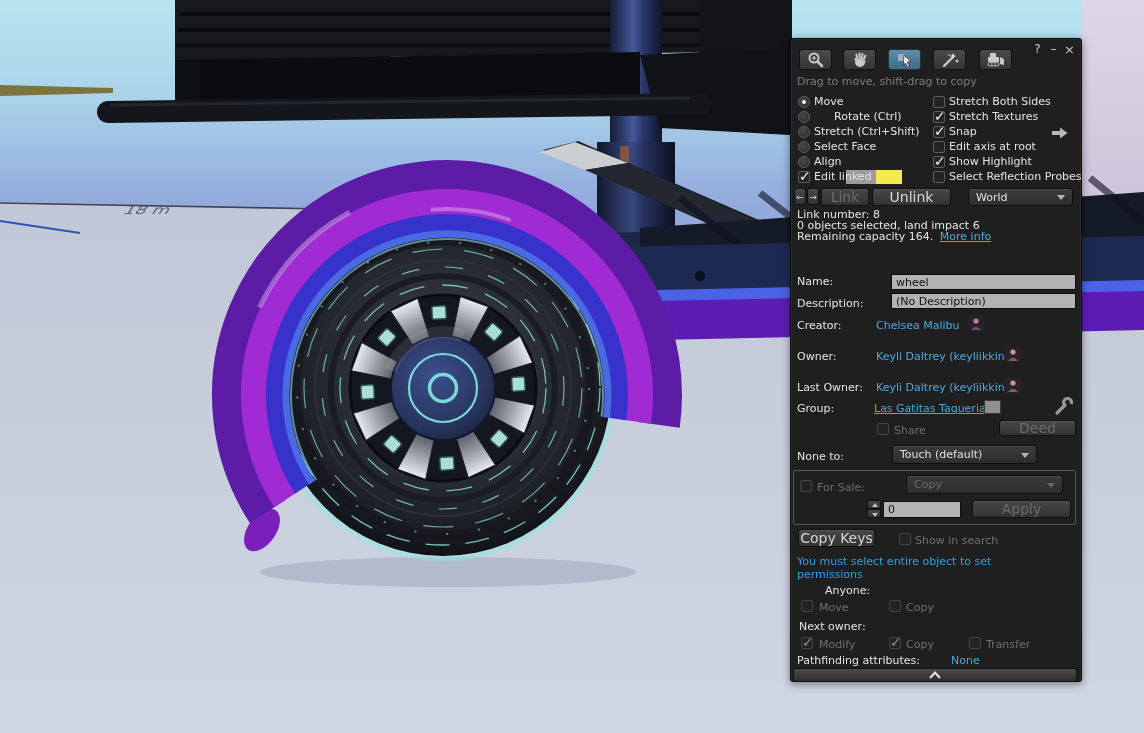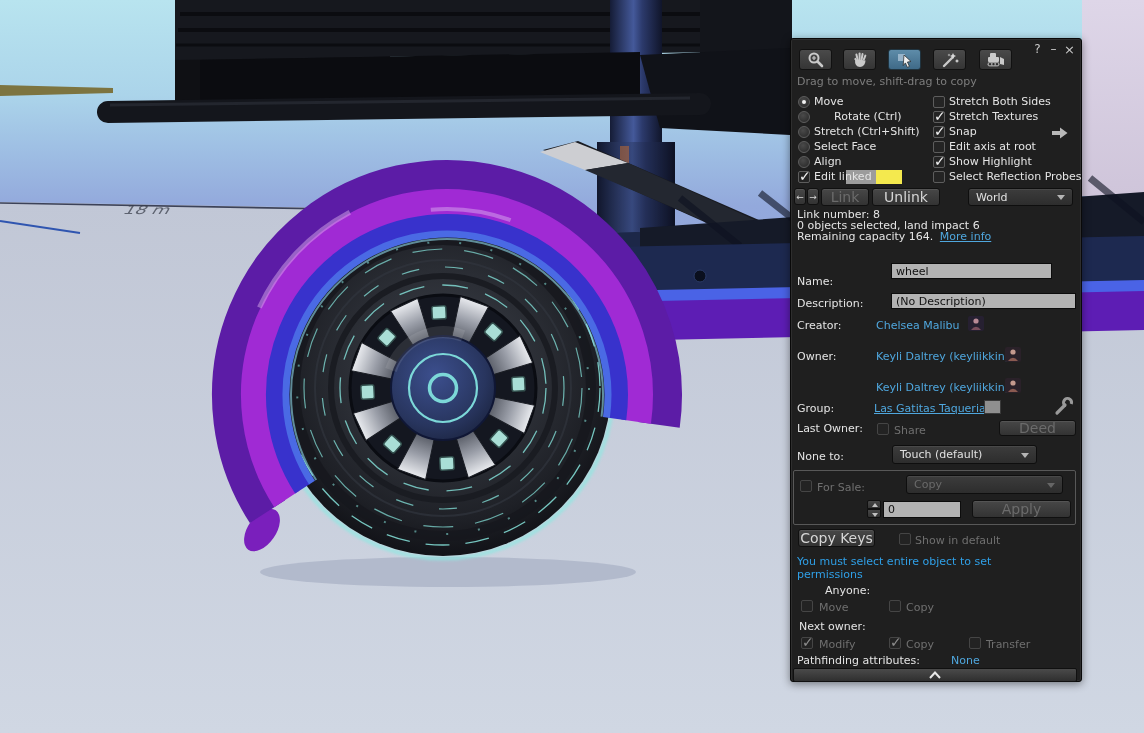--- a/index.html
+++ b/index.html
@@ -312,56 +312,56 @@
     <div class="cb" style="left:142px; top:102px;"></div>
     <div class="abs lbl" style="left:158px; top:101px;">Edit axis at root</div>
     <div class="cb checked" style="left:142px; top:117px;"></div>
     <div class="abs lbl" style="left:158px; top:116px;">Show Highlight</div>
     <div class="cb" style="left:142px; top:132px;"></div>
     <div class="abs lbl" style="left:158px; top:131px;">Select Reflection Probes</div>
 
     <div class="btn" style="left:3px; top:149px; width:12px; height:17px; font-size:9px;">←</div>
     <div class="btn" style="left:16px; top:149px; width:12px; height:17px; font-size:9px;">→</div>
     <div class="btn dis" style="left:30px; top:149px; width:48px; height:18px;">Link</div>
-    <div class="btn" style="left:81px; top:149px; width:68px; height:18px;">Unlink</div>
+    <div class="btn" style="left:81px; top:149px; width:79px; height:18px;">Unlink</div>
     <div class="dd" style="left:177px; top:149px; width:105px; height:18px;">
       <span>World</span>
       <span class="caret"></span>
     </div>
 
     <div class="abs lbl" style="left:6px; top:169px;">Link number: 8</div>
     <div class="abs lbl" style="left:6px; top:180px;">0 objects selected, land impact 6</div>
     <div class="abs lbl" style="left:6px; top:191px;">
       <span>Remaining capacity 164.</span>
       <span class="link u" style="margin-left:3px;">More info</span>
     </div>
 
 
     <div class="abs lbl" style="left:6px; top:236px;">Name:</div>
-    <input class="field" style="left: 100px; top: 224px; width: 161px; height: 16px;" value="wheel">
+    <input class="field" style="left: 100px; top: 235px; width: 185px; height: 16px;" value="wheel">
     <div class="abs lbl" style="left:6px; top:258px;">Description:</div>
     <input class="field" style="left: 100px; top: 254px; width: 185px; height: 16px;" value="(No Description)">
 
     <div class="abs lbl" style="left:6px; top:280px;">Creator:</div>
     <div class="abs link" style="left:85px; top:280px;">Chelsea Malibu</div>
     <svg class="abs" style="left:177px; top:277px;" width="16" height="15" viewBox="0 0 16 15">
       <rect width="16" height="15" rx="2" fill="#262031"></rect>
         <circle cx="8" cy="5" r="2.6" fill="#b88a96"></circle>
       <path d="M3,14 Q8,7.5 13,14 Z" fill="#7a4f5e"></path>
     </svg>
 
     <div class="abs lbl" style="left:6px; top:311px;">Owner:</div>
     <div class="abs link" style="left:85px; top:311px;">Keyli Daltrey (keyliikkin)</div>
     <svg class="abs" style="left:214px; top:308px;" width="16" height="15" viewBox="0 0 16 15">
       <rect width="16" height="15" rx="2" fill="#2a2129"></rect>
         <circle cx="8" cy="5" r="2.6" fill="#c59a8e"></circle>
       <path d="M3,14 Q8,7.5 13,14 Z" fill="#8a5a50"></path>
     </svg>
 
-    <div class="abs lbl" style="left:6px; top:342px;margin-top:41px;">Last Owner:</div>
+    <div class="abs lbl" style="left:6px; top:342px;">Last Owner:</div>
     <div class="abs link" style="left:85px; top:342px;">Keyli Daltrey (keyliikkin)</div>
     <svg class="abs" style="left:214px; top:339px;" width="16" height="15" viewBox="0 0 16 15">
       <rect width="16" height="15" rx="2" fill="#2a2129"></rect>
         <circle cx="8" cy="5" r="2.6" fill="#c59a8e"></circle>
       <path d="M3,14 Q8,7.5 13,14 Z" fill="#8a5a50"></path>
     </svg>
 
     <div class="abs lbl" style="left:6px; top:363px;">Group:</div>
     <div class="abs link u" style="left:83px; top:363px;">Las Gatitas Taqueria</div>
     <div class="swatch" style="left:193px; top:361px;"></div>
@@ -390,21 +390,21 @@
     <div class="abs lbl" style="left:8px; top:465px;margin-top:30px;">Price: L$</div>
     <div class="spin" style="left:76px; top:461px; height:19px;">
       <span class="up"></span>
       <span class="dn"></span>
     </div>
     <input class="field" style="left: 92px; top: 462px; width: 78px; height: 17px;" value="0">
     <div class="btn dis" style="left:181px; top:461px; width:99px; height:18px;">Apply</div>
 
     <div class="btn" style="left:7px; top:490px; width:77px; height:18px;">Copy Keys</div>
     <div class="cb dis" style="left:108px; top:494px;"></div>
-    <div class="abs dim" style="left:124px; top:495px;">Show in default</div>
+    <div class="abs dim" style="left:124px; top:495px;">Show in search</div>
 
     <div class="abs notice" style="left:6px; top:516px;">You must select entire object to set</div>
     <div class="abs notice" style="left:6px; top:529px;">permissions</div>
 
     <div class="abs lbl" style="left:6px; top:545px;margin-left:28px;">Anyone:</div>
     <div class="cb dis" style="left:10px; top:561px;"></div>
     <div class="abs dim" style="left:28px; top:562px;">Move</div>
     <div class="cb dis" style="left:98px; top:561px;"></div>
     <div class="abs dim" style="left:115px; top:562px;">Copy</div>
 

